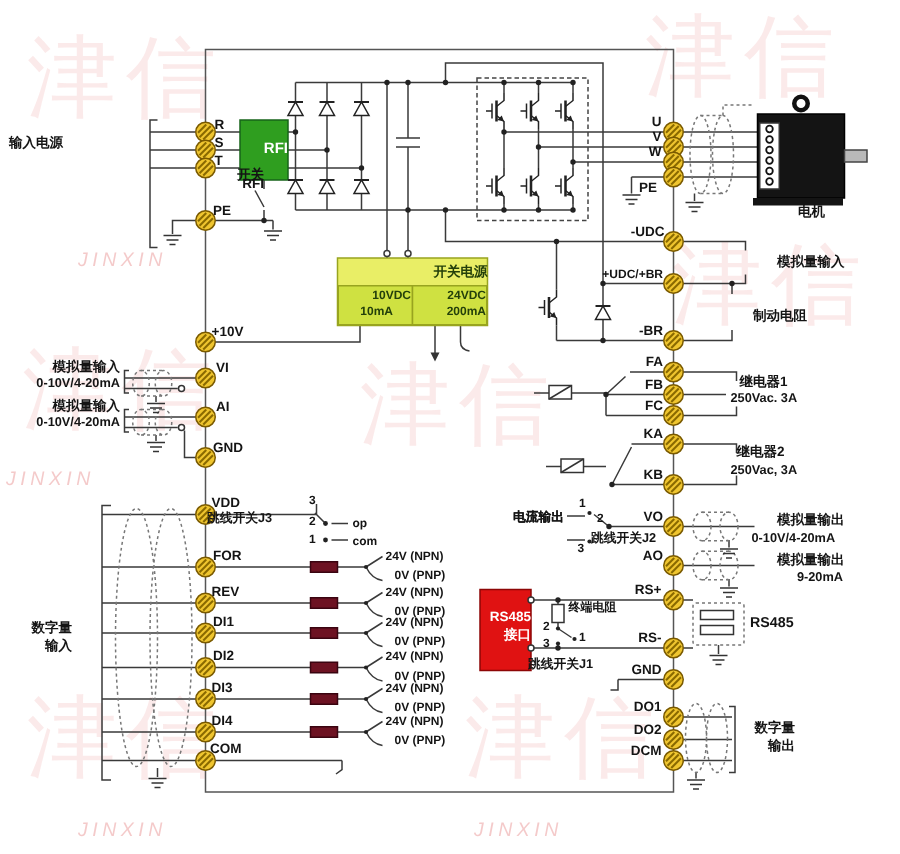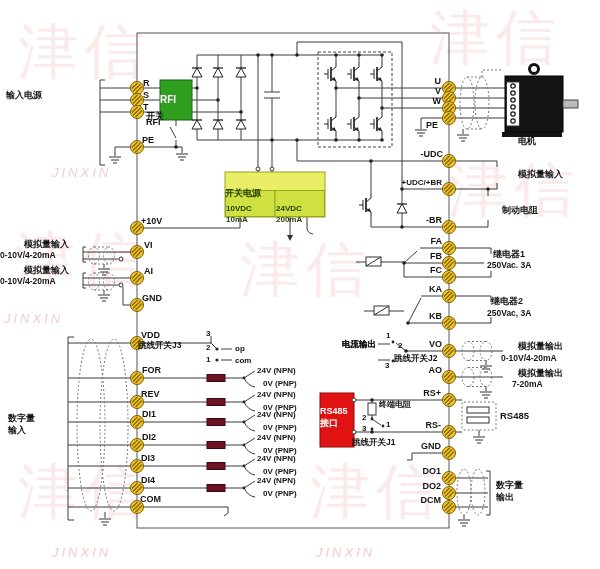--- a/index.html
+++ b/index.html
@@ -6,23 +6,23 @@
   #stage{position:relative;width:600px;height:569px;background:#fff;overflow:hidden;
          font-family:"Liberation Sans",sans-serif;}
   #stage svg{position:absolute;left:0;top:0;}
   .lbl{position:absolute;line-height:1;color:#141414;white-space:nowrap;
        font-family:"Liberation Sans",sans-serif;}
   .tl{font-size:9px;font-weight:700;}
   .cn{font-size:9px;font-weight:700;}
   .s85{font-size:8.5px;font-weight:700;}
   .sm{font-size:8px;font-weight:700;}
   .ra{text-align:right;}
-  .ctr{text-align:left;}
+  .ctr{text-align:right;}
   .white{color:#fff;}
-  .olive{color:#24400a;margin-top:12px;}
+  .olive{color:#24400a;}
   .wm{position:absolute;font-weight:400;pointer-events:none;line-height:1;}
   .wm-cn{font-size:60px;color:rgba(225,95,95,0.13);letter-spacing:6px;}
   .wm-en{font-size:13px;font-style:italic;color:rgba(220,80,80,0.30);letter-spacing:3px;}
 </style>
 </head>
 <body>
 
 <div id="stage">
 
   <div class="wm wm-cn" style="left:18px;top:22px">津信</div>
@@ -395,21 +395,21 @@
   <div class="lbl cn ctr" style="left:518px;top:137px;width:32px">电机</div>
   <div class="lbl cn" style="left:518px;top:170px">模拟量输入</div>
   <div class="lbl cn" style="left:502px;top:206px">制动电阻</div>
   <div class="lbl cn" style="left:493px;top:250px">继电器1</div>
   <div class="lbl s85" style="left:487px;top:261px">250Vac. 3A</div>
   <div class="lbl cn" style="left:491px;top:297px">继电器2</div>
   <div class="lbl s85" style="left:487px;top:309px">250Vac, 3A</div>
   <div class="lbl cn" style="left:518px;top:342px">模拟量输出</div>
   <div class="lbl s85" style="left:501px;top:354px">0-10V/4-20mA</div>
   <div class="lbl cn" style="left:518px;top:369px">模拟量输出</div>
-  <div class="lbl s85 ctr" style="left:512px;top:380px;width:50px">7-20mA</div>
+  <div class="lbl s85 ctr" style="left:512px;top:380px;width:50px">9-20mA</div>
   <div class="lbl cn ctr" style="left:496px;top:481px;width:34px">数字量</div>
   <div class="lbl cn ctr" style="left:496px;top:493px;width:34px">输出</div>
 
   <div class="lbl cn ctr" style="left:24px;top:240px;width:56px">模拟量输入</div>
   <div class="lbl s85 ctr" style="left:0px;top:251px;width:80px">0-10V/4-20mA</div>
   <div class="lbl cn ctr" style="left:24px;top:266px;width:56px">模拟量输入</div>
   <div class="lbl s85 ctr" style="left:0px;top:277px;width:80px">0-10V/4-20mA</div>
   <div class="lbl cn ctr" style="left:8px;top:414px;width:40px">数字量</div>
   <div class="lbl cn ctr" style="left:8px;top:426px;width:40px">输入</div>
 

